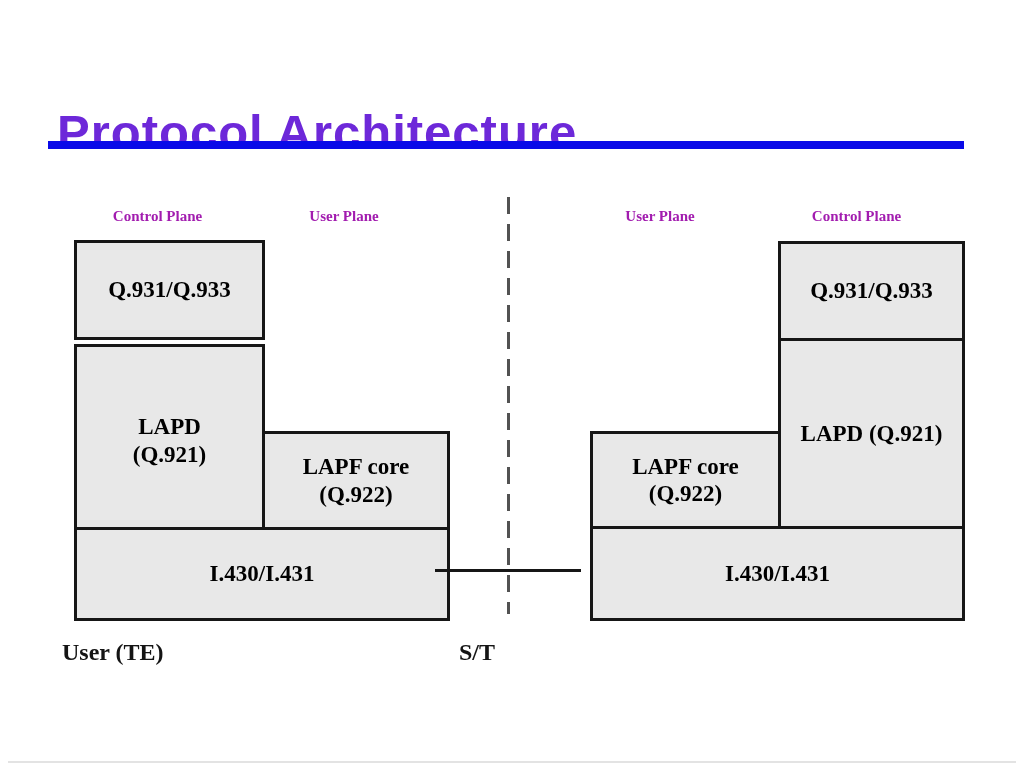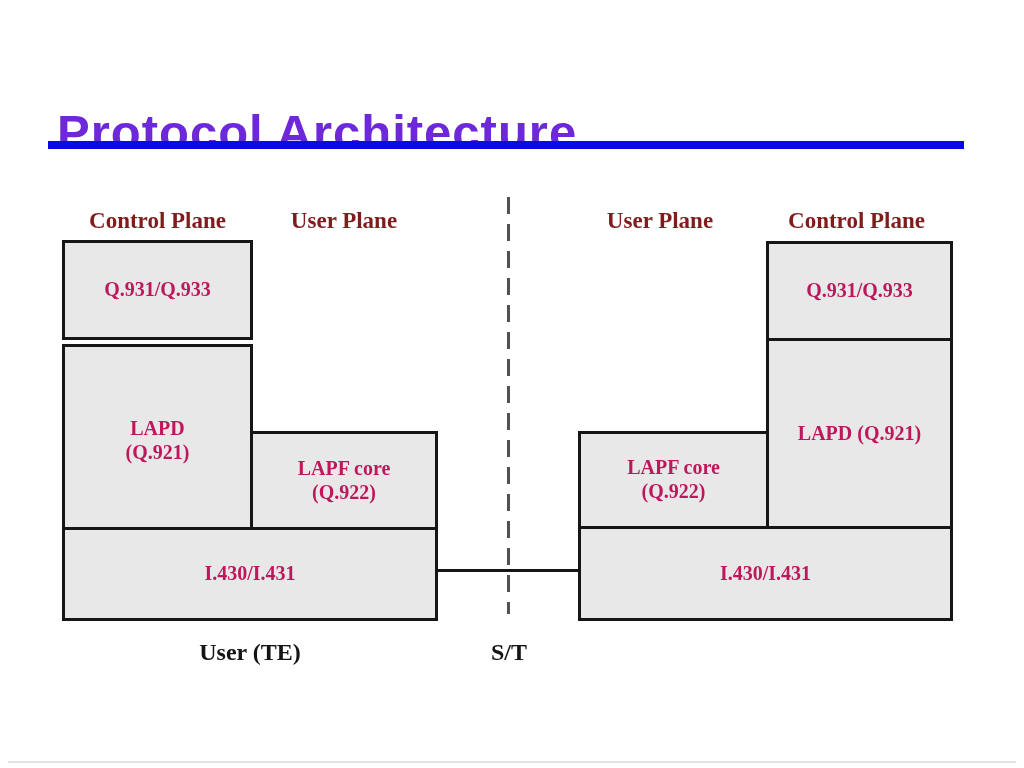--- a/index.html
+++ b/index.html
@@ -31,59 +31,60 @@
   .footer-rule{
     position:absolute;
     left:8px;top:761px;
     width:1008px;height:2px;
     background:#e3e3e3;
   }
   .plane-header{
     position:absolute;
     top:208px;
     font-weight:bold;
-    font-size:23px;
-    color:#7f1d1d;
+    font-size:15px;
+    color:#a21caf;
     text-align:center;
     white-space:nowrap;
   }
   .pbox{
     position:absolute;
     box-sizing:border-box;
     background:#e8e8e8;
     border:3px solid #161616;
     display:flex;
     align-items:center;
     justify-content:center;
     text-align:center;
     font-weight:bold;
-    font-size:20px;
+    font-size:23px;
     line-height:1.18;
-    color:#be185d;
+    color:#000000;
     white-space:pre-line;
+    margin-left:12px;
   }
   .dashed-v{
     position:absolute;
     left:507px;top:197px;
     width:3px;height:417px;
     background:repeating-linear-gradient(to bottom,#525252 0px,#525252 17px,transparent 17px,transparent 27px);
   }
   .connector-h{
     position:absolute;
     left:435px;top:569px;
     width:146px;height:3px;
     background:#161616;
   }
   .bottom-label{
     position:absolute;
     top:639px;
     font-weight:bold;
     font-size:24px;
     color:#141414;
-    text-align:center;
+    text-align:left;
     white-space:nowrap;
   }
   
   .hdr-control-left{left:62px;width:191px;}
   .hdr-user-left{left:250px;width:188px;}
   .box-q931-left{left:62px;top:240px;width:191px;height:100px;}
   .box-usersel-left{left:250px;top:240px;width:188px;height:194px;}
   .box-lapd-left{left:62px;top:344px;width:191px;height:193px;}
   .box-lapf-left{left:250px;top:431px;width:188px;height:99px;}
   .box-i430-left{left:62px;top:527px;width:376px;height:94px;}

